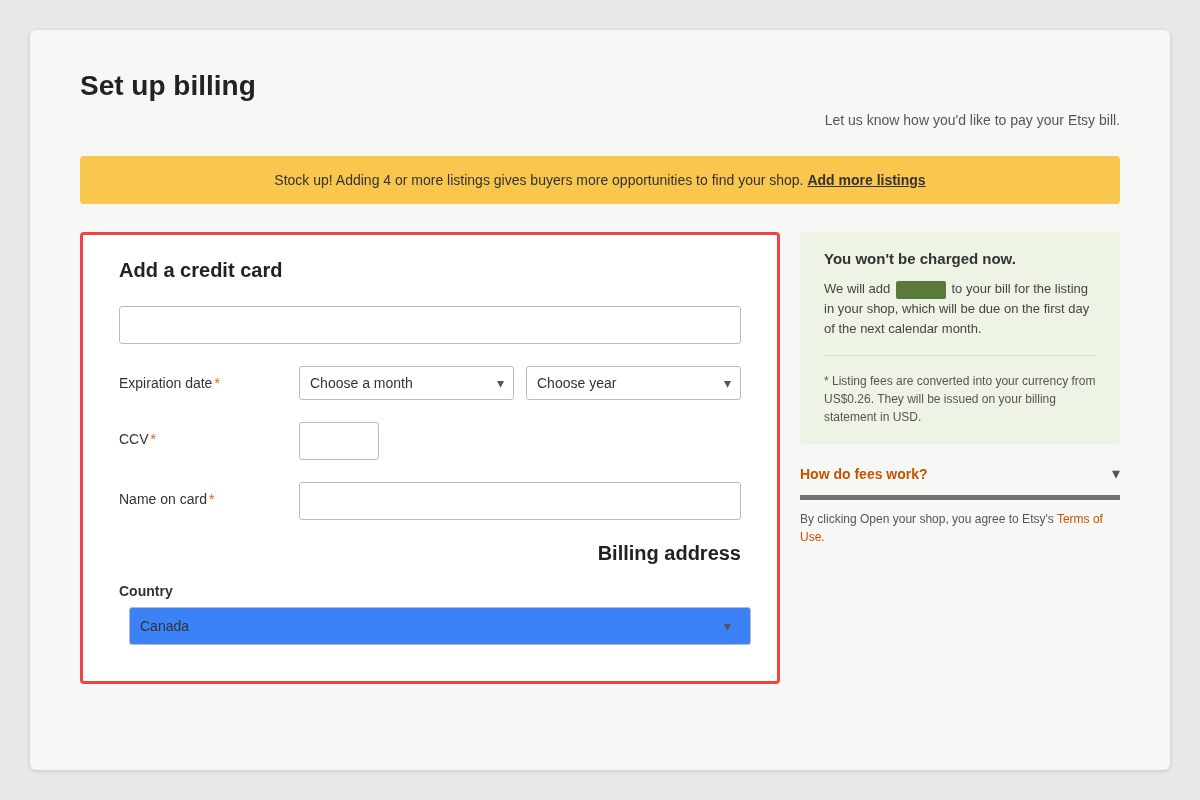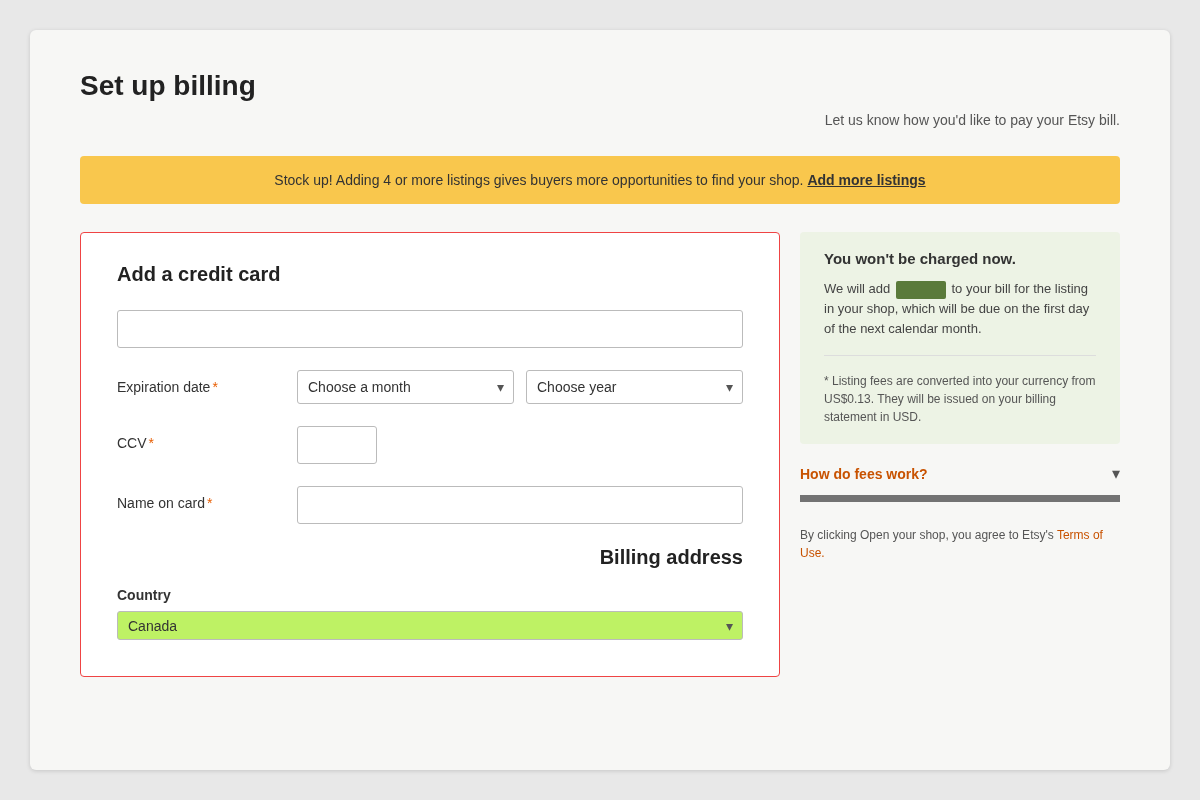--- a/index.html
+++ b/index.html
@@ -47,24 +47,24 @@
       font-weight: 700;
       text-decoration: underline;
     }
     .content-row {
       display: flex;
       gap: 20px;
       align-items: flex-start;
     }
     .main-card {
       background: #fff;
-      border: 1px solid #ef4444;
+      border: 3px solid #ef4444;
       border-radius: 4px;
       flex: 1;
-      padding: 30px 36px 36px;
+      padding: 24px 36px 36px;
     }
     .section-title {
       font-size: 20px;
       font-weight: 700;
       color: #222;
       margin-bottom: 24px;
     }
     .form-row {
       display: flex;
       align-items: flex-start;
@@ -142,29 +142,30 @@
       color: #333;
       margin-bottom: 8px;
       font-weight: bold;
     }
     .country-select-wrapper {
       position: relative;
     }
     .country-select-wrapper select {
       appearance: none;
       width: 100%;
-      height: 29px;
+      height: 38px;
       border: 1px solid #bbb;
       border-radius: 3px;
       padding: 0 32px 0 10px;
       font-size: 14px;
       color: #333;
-      background: #bef264;
+      background: #3b82f6;
       cursor: pointer;
       outline: none;
+      margin-left: 10px;
     }
     .country-select-wrapper::after {
       content: '▾';
       position: absolute;
       right: 10px;
       top: 50%;
       transform: translateY(-50%);
       pointer-events: none;
       color: #555;
       font-size: 14px;
@@ -328,24 +329,24 @@
     <div class="sidebar">
 
       <div class="info-box">
         <div class="info-box-title">You won't be charged now.</div>
         <div class="info-box-text">
           <span>We will add</span>
           <span class="redacted-block"></span>
           <span>to your bill for the listing in your shop, which will be due on the first day of the next calendar month.</span>
         </div>
         <hr class="divider">
-        <p class="listing-fees-text">* Listing fees are converted into your currency from US$0.13. They will be issued on your billing statement in USD.</p>
-      </div>
-
-      <div style="padding: 0 0 12px 0; border-bottom: 7px solid #737373; margin-bottom:14px;text-align:right;">
+        <p class="listing-fees-text">* Listing fees are converted into your currency from US$0.26. They will be issued on your billing statement in USD.</p>
+      </div>
+
+      <div style="padding: 0 0 12px 0; border-bottom: 5px solid #737373; text-align:right;">
         <div class="fees-row">
           <a class="fees-link">How do fees work?</a>
           <span class="fees-chevron">▾</span>
         </div>
       </div>
 
       <p class="terms-text">
         <span>By clicking Open your shop, you agree to Etsy's</span>
         <a href="#" style="color:#c85200;">Terms of Use.</a>
       </p>

